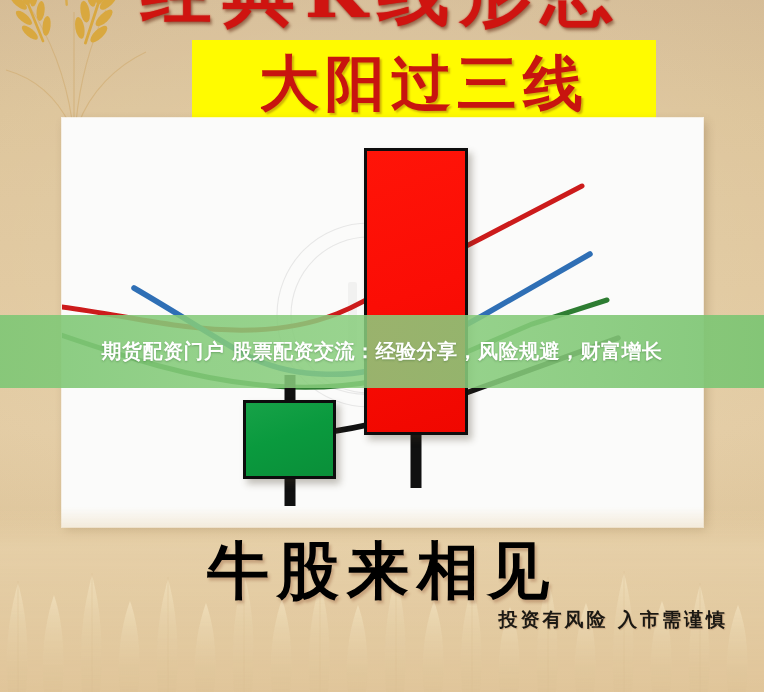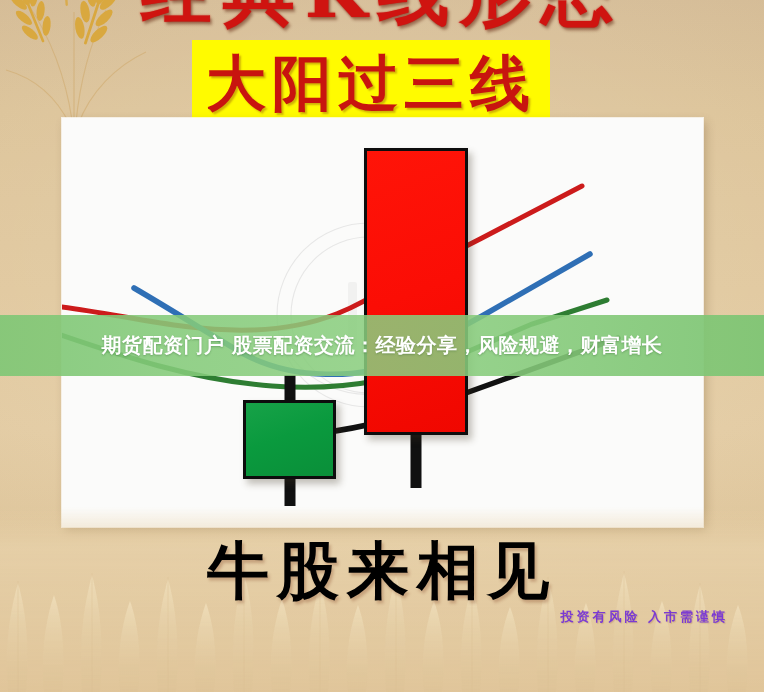--- a/index.html
+++ b/index.html
@@ -81,21 +81,21 @@
       2px 3px 3px rgba(90,30,10,0.45),
       0 0 2px rgba(190,30,20,0.9);
     white-space: nowrap;
   }
 
   
   .yellow-banner {
     position: absolute;
     left: 192px;
     top: 40px;
-    width: 358px;
+    width: 464px;
     height: 82px;
     background: #fffb00;
     display: flex;
     align-items: center;
     justify-content: center;
   }
   .yellow-banner .txt {
     font-size: 60px;
     line-height: 1;
     font-weight: 700;
@@ -187,21 +187,21 @@
     height: 287px;
     background: linear-gradient(160deg,#ff1408 0%, #fb0d05 50%, #f00700 100%);
   }
 
   
   .promo-band {
     position: absolute;
     left: 0;
     right: 0;
     top: 315px;
-    height: 61px;
+    height: 73px;
     background: linear-gradient(90deg,
       rgba(128,199,118,0.92) 0%,
       rgba(133,203,122,0.88) 25%,
       rgba(138,206,126,0.86) 50%,
       rgba(131,201,120,0.90) 78%,
       rgba(126,197,116,0.94) 100%);
     display: flex;
     align-items: center;
   }
   .promo-band .promo-text {
@@ -229,25 +229,25 @@
     letter-spacing: 8px;
     color: #000000;
     font-family: "DejaVu Serif", "Liberation Serif", serif;
     text-shadow: 2px 3px 3px rgba(120,50,20,0.28);
     white-space: nowrap;
   }
   .slogan-small {
     position: absolute;
     right: 36px;
     top: 610px;
-    font-size: 13px;
+    font-size: 19px;
     line-height: 1;
     font-weight: 700;
     letter-spacing: 3px;
-    color: #6d28d9;
+    color: #000000;
     opacity: 0.88;
     font-family: "DejaVu Serif", "Liberation Serif", serif;
     text-shadow: 1px 1px 1px rgba(140,70,40,0.25);
     white-space: nowrap;
   }
 </style>
 </head>
 <body>
 
 <div id="stage">

